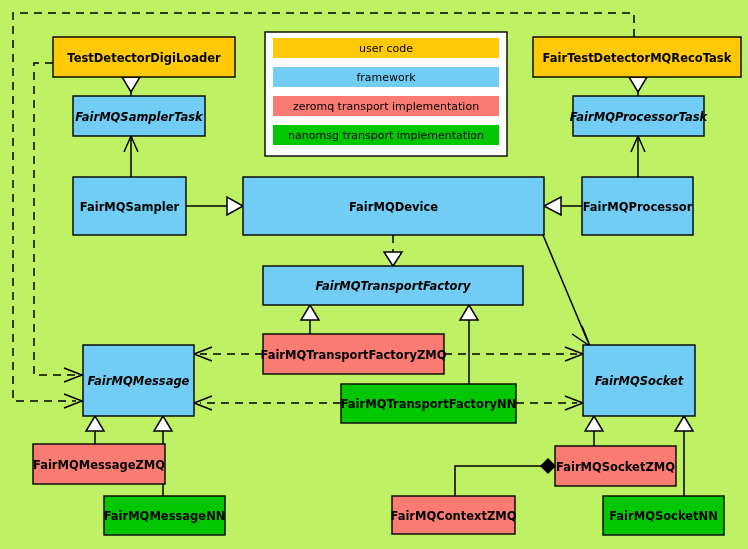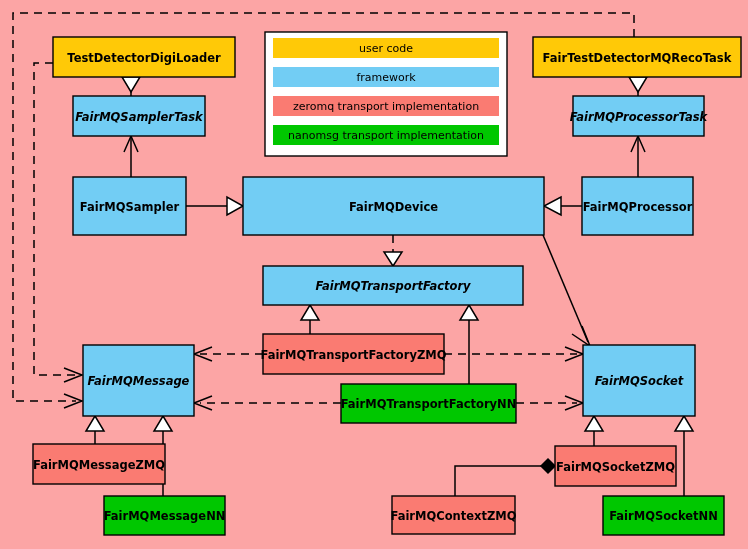--- a/index.html
+++ b/index.html
@@ -1,17 +1,17 @@
 <!DOCTYPE html>
 <html><head>
 <meta charset="utf-8">
 <style>
   html,body{margin:0;padding:0;background:#ffffff;}
   body{font-family:"DejaVu Sans",sans-serif;}
-  #stage{position:relative;width:748px;height:549px;background:#fca5a5;overflow:hidden;}
+  #stage{position:relative;width:748px;height:549px;background:#bef264;overflow:hidden;}
   #diagram{position:absolute;left:0;top:0;width:748px;height:549px;}
   .node-label{
     font-family:"DejaVu Sans",sans-serif;
     font-weight:bold;
     font-size:11.5px;
     fill:#000000;
     text-anchor:middle;
     dominant-baseline:middle;
   }
   .node-label.italic{font-style:italic;}

